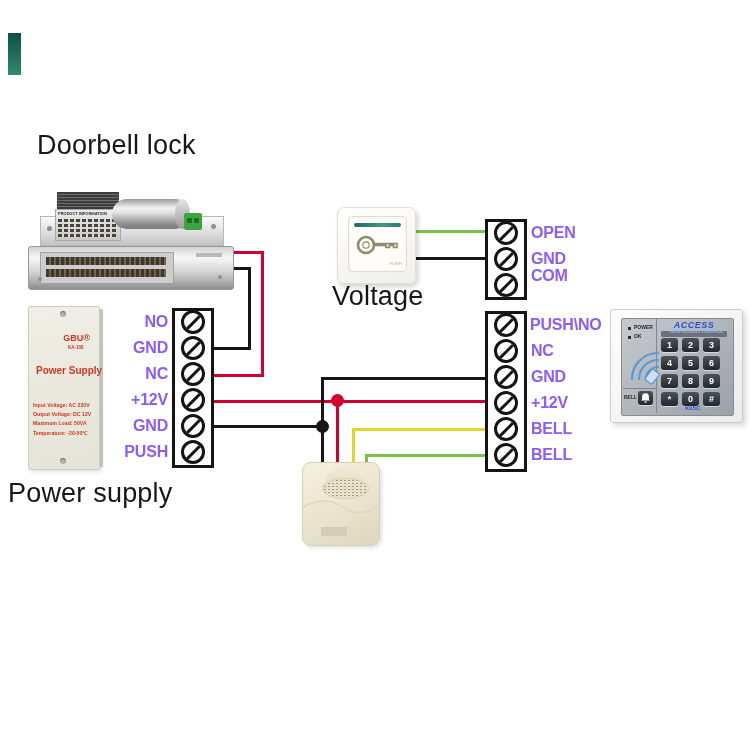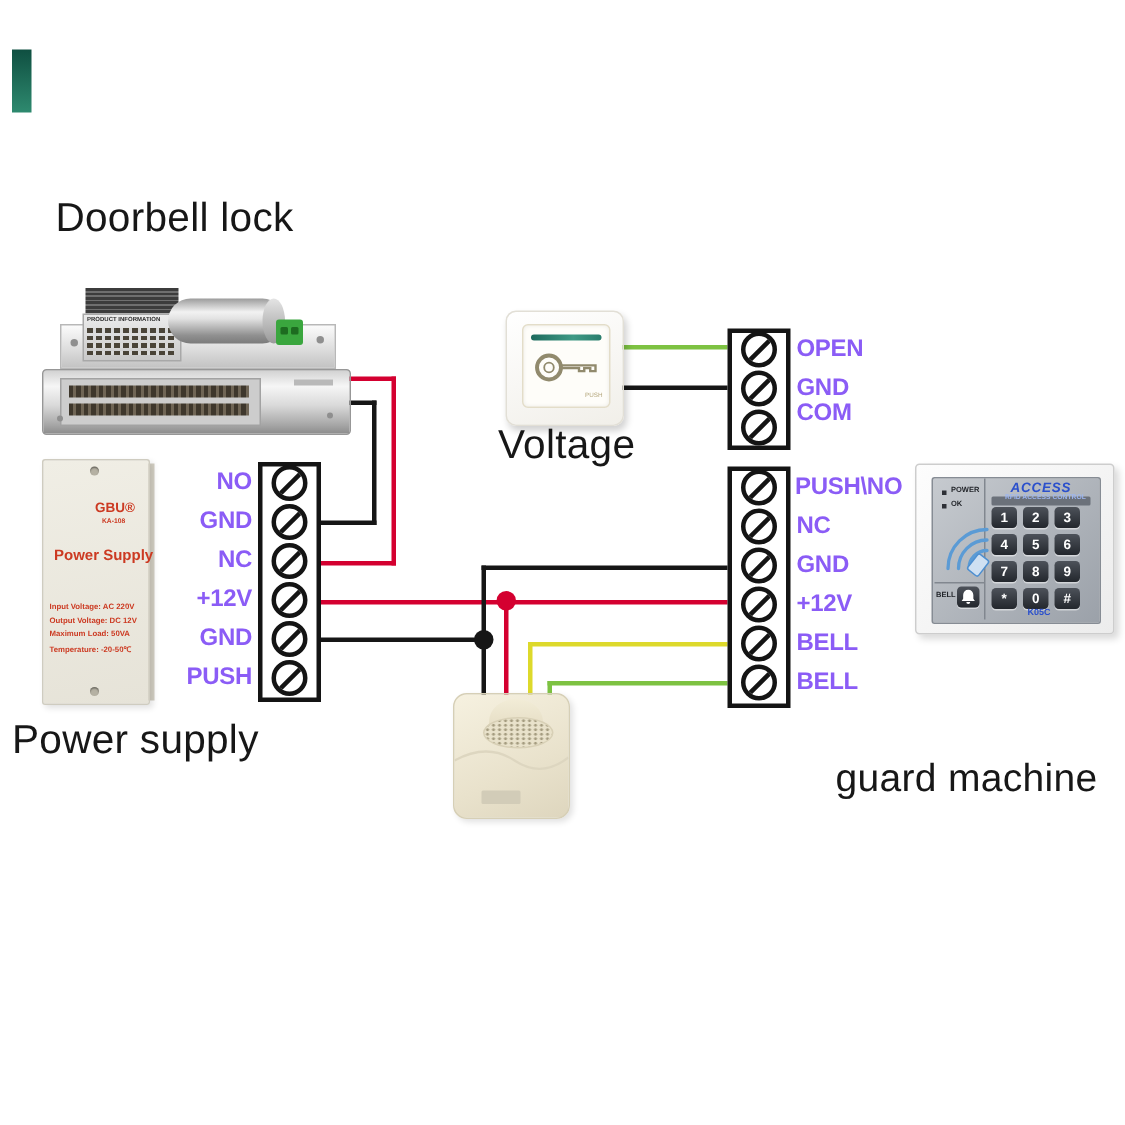--- a/index.html
+++ b/index.html
@@ -172,21 +172,20 @@
       <div class="tlabel" style="left: 531px; top: 445px;">BELL</div>
     </div>
   <div id="junction-layer" class="abs" style="left:0;top:0">
       <div class="dot" style="left: 331px; top: 394px; background: rgb(212, 0, 48);"></div>
       <div class="dot" style="left: 316px; top: 420px; background: rgb(22, 22, 22);"></div>
     </div>
 
   <div class="big" style="left:37px;top:130px">Doorbell lock</div>
   <div class="big" style="left:332px;top:281px;width:90px;text-align:center">Voltage</div>
   <div class="big" style="left:8px;top:478px">Power supply</div>
-  <div class="big" style="left:557px;top:503px;font-size:26px">guard machine</div>
 
   <div>
     <div class="lockplate"></div>
     <div class="graydot" style="left:47px;top:226px"></div>
     <div class="graydot" style="left:211px;top:224px"></div>
     <div class="lockboxtop"></div>
     <div class="lockboxfront"></div>
     <div class="sc" style="left:58px;top:211px;font-weight:700;color:#2c2c2c;transform:scale(0.4)">PRODUCT INFORMATION</div>
     <div class="lockslots"></div>
     <div class="lockcyl">

